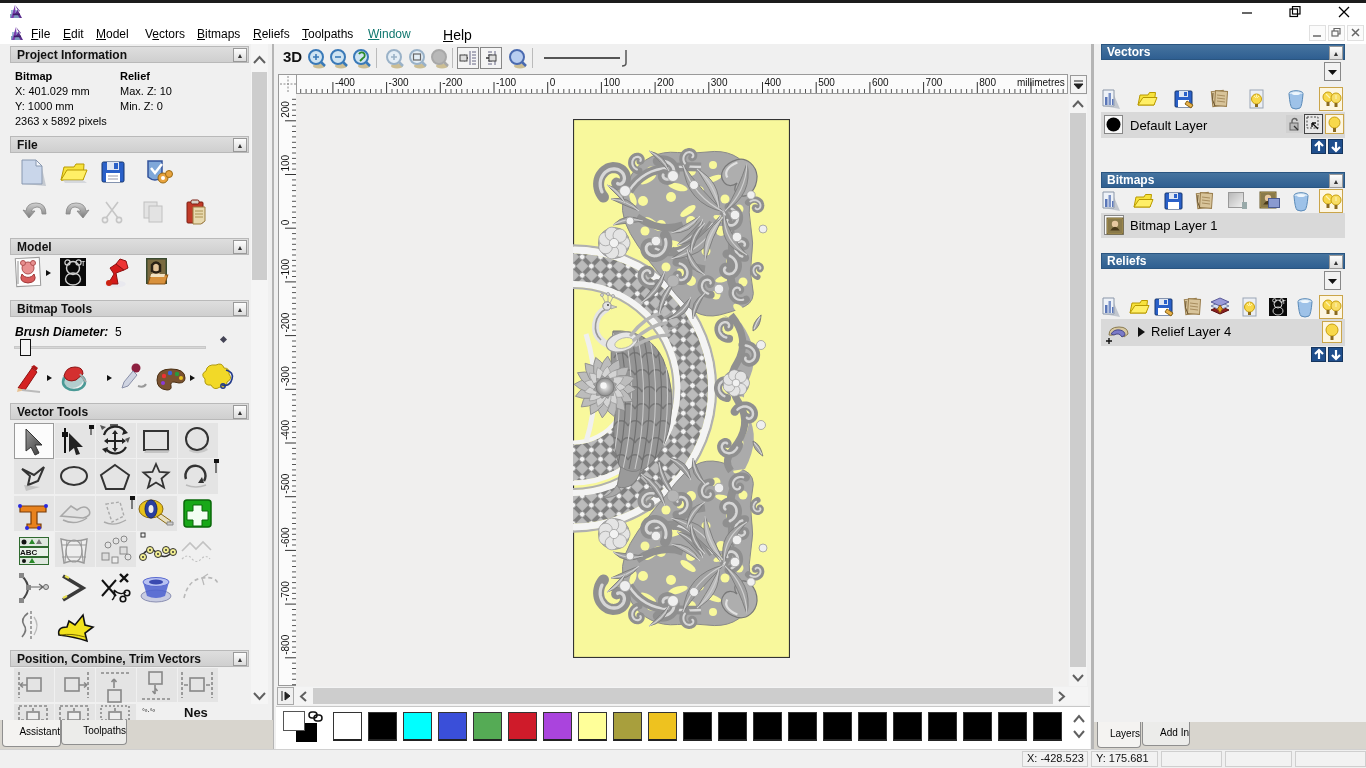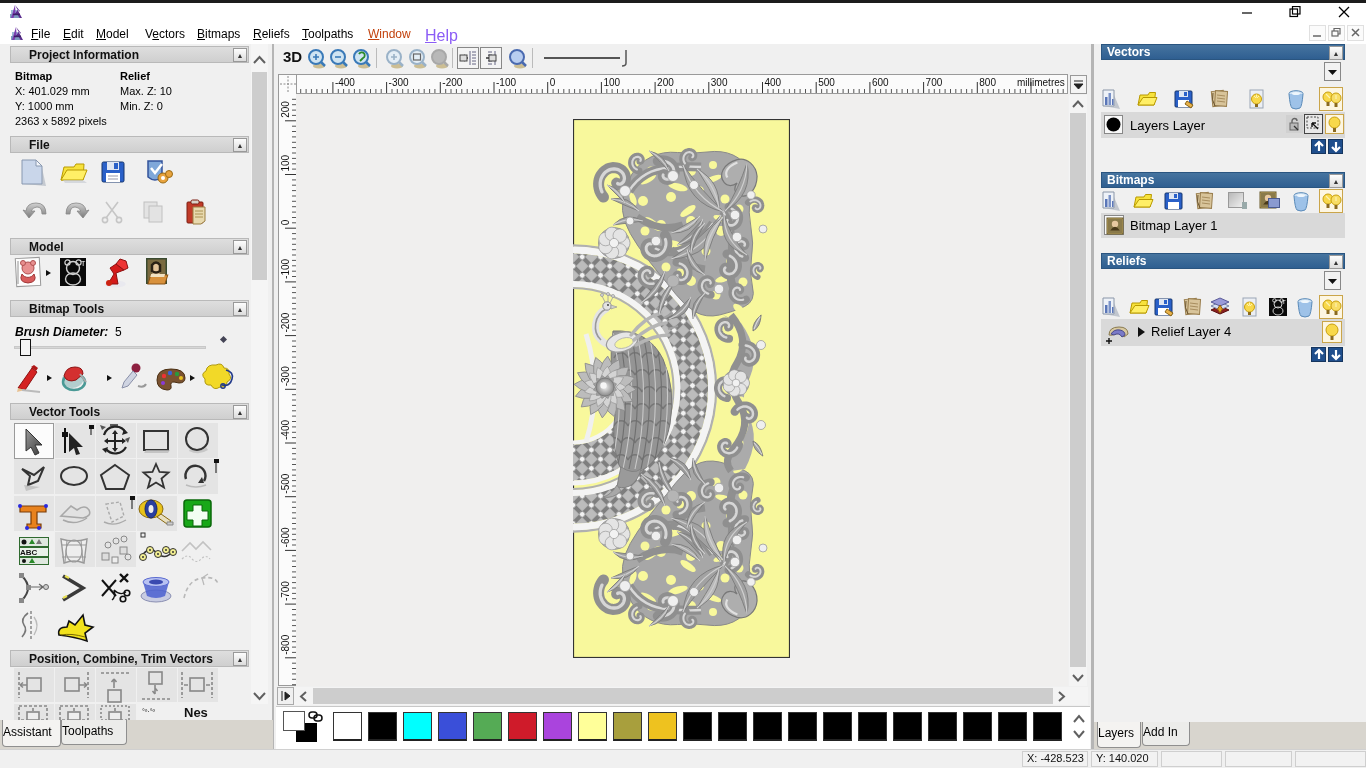--- a/index.html
+++ b/index.html
@@ -1,23 +1,23 @@
 <!DOCTYPE html>
 <html><head><meta charset="utf-8"><style>
 *{margin:0;padding:0;box-sizing:border-box;}
 html,body{width:1366px;height:768px;overflow:hidden;}
 body{font-family:"Liberation Sans",sans-serif;background:#f0f0f0;}
 #root{position:relative;width:1366px;height:768px;background:#f0f0f0;}
 .abs{position:absolute;}
-.hdrL{position:absolute;left:10px;width:239px;height:17px;background:linear-gradient(#dedede,#cfcfcf);border:1px solid #b9b9b9;font-weight:bold;font-size:12px;color:#111;padding-left:18px;line-height:16px;}
+.hdrL{position:absolute;left:10px;width:239px;height:17px;background:linear-gradient(#dedede,#cfcfcf);border:1px solid #b9b9b9;font-weight:bold;font-size:12px;color:#111;padding-left:6px;line-height:16px;}
 .hdrBtn{position:absolute;right:1px;top:1px;width:14px;height:14px;background:linear-gradient(#fdfdfd,#dcdcdc);border:1px solid #999;font-size:7px;line-height:13px;text-align:center;color:#333;}
 .hdrR{position:absolute;left:6px;width:244px;height:16px;background:linear-gradient(#46749f,#2f5f91);border:1px solid #2a5580;font-weight:bold;font-size:12px;color:#fff;padding-left:5px;line-height:15px;}
 .t11{font-size:11px;color:#000;}
 .lay{position:absolute;background:#d9d9d9;font-size:12px;color:#000;}
-.tab{position:absolute;background:#f0f0f0;border:1px solid #8f8f8f;border-top:none;border-radius:0 0 4px 4px;font-size:12px;color:#000;text-align:left;}
+.tab{position:absolute;background:#f0f0f0;border:1px solid #8f8f8f;border-top:none;border-radius:0 0 4px 4px;font-size:10px;color:#000;text-align:right;}
 .cell{position:absolute;background:#f2f2f2;border:1px solid #cfcfcf;font-size:11px;color:#111;padding-left:4px;}
 .vcell{position:absolute;width:40px;height:35px;background:#e4e4e4;}
 </style></head><body>
 <div id="root">
 <div class="abs" style="left:0;top:0;width:1366px;height:3px;background:#1c1c1c;"></div>
 <div class="abs" style="left:0;top:3px;width:1366px;height:19px;background:#ffffff;"></div>
 <svg class="abs" style="left:9px;top:4px" width="15" height="15" viewBox="0 0 15 15">
       <rect x="1" y="10" width="9" height="4" fill="#7d9cc0"></rect>
       <rect x="2" y="6" width="7" height="4" fill="#9db8d6"></rect>
       <path d="M6 1 L13 14 L10.4 14 L8.4 10 L5.6 10 L9 5.5 L10 7.5 L11 7 L6 1 Z" fill="#5b2d8f"></path>
@@ -38,22 +38,22 @@
       <path d="M6 1 L2 14 L4.5 14 L6.5 8 Z" fill="#7a3fb0"></path>
       <rect x="4" y="9.6" width="7" height="1.6" fill="#3b1f66"></rect>
     </svg>
 <div class="abs" style="left:31px;top:27px;font-size:12px;color:#000;"><u>F</u>ile</div>
 <div class="abs" style="left:63px;top:27px;font-size:12px;color:#000;"><u>E</u>dit</div>
 <div class="abs" style="left:96px;top:27px;font-size:12px;color:#000;"><u>M</u>odel</div>
 <div class="abs" style="left:145px;top:27px;font-size:12px;color:#000;">V<u>e</u>ctors</div>
 <div class="abs" style="left:197px;top:27px;font-size:12px;color:#000;"><u>B</u>itmaps</div>
 <div class="abs" style="left:253px;top:27px;font-size:12px;color:#000;"><u>R</u>eliefs</div>
 <div class="abs" style="left:302px;top:27px;font-size:12px;color:#000;"><u>T</u>oolpaths</div>
-<div class="abs" style="left:368px;top:27px;font-size:12px;color:#c2410c;"><u>W</u>indow</div>
-<div class="abs" style="left:425px;top:27px;font-size:16px;color:#8b5cf6;"><u>H</u>elp</div>
+<div class="abs" style="left:368px;top:27px;font-size:12px;color:#0f766e;"><u>W</u>indow</div>
+<div class="abs" style="left:443px;top:27px;font-size:14px;color:#000000;"><u>H</u>elp</div>
 <div class="abs" style="left:1309px;top:25px;width:17px;height:16px;background:#fbfbfb;border:1px solid #e0e0e0;"></div>
 <div class="abs" style="left:1328px;top:25px;width:17px;height:16px;background:#fbfbfb;border:1px solid #e0e0e0;"></div>
 <div class="abs" style="left:1347px;top:25px;width:17px;height:16px;background:#fbfbfb;border:1px solid #e0e0e0;"></div>
 <svg class="abs" style="left:1309px;top:25px" width="56" height="16" viewBox="0 0 56 16">
       <line x1="4" y1="11" x2="12" y2="11" stroke="#666" stroke-width="1.5"></line>
       <rect x="23" y="6" width="6" height="5" fill="none" stroke="#666" stroke-width="1.2"></rect>
       <path d="M25 6 V3.5 H31 V9 H29" fill="none" stroke="#666" stroke-width="1.2"></path>
       <path d="M43 4 L50 11 M50 4 L43 11" stroke="#666" stroke-width="1.5"></path>
     </svg>
 <div class="abs" style="left:0;top:44px;width:273px;height:724px;background:#f0f0f0;"></div>
@@ -889,21 +889,21 @@
 <div class="abs" style="left:928px;top:712px;width:29px;height:29px;background:#000000;border:1px solid #333;border-bottom:2px solid #222;"></div>
 <div class="abs" style="left:963px;top:712px;width:29px;height:29px;background:#000000;border:1px solid #333;border-bottom:2px solid #222;"></div>
 <div class="abs" style="left:998px;top:712px;width:29px;height:29px;background:#000000;border:1px solid #333;border-bottom:2px solid #222;"></div>
 <div class="abs" style="left:1033px;top:712px;width:29px;height:29px;background:#000000;border:1px solid #333;border-bottom:2px solid #222;"></div>
 <svg class="abs" style="left:1071px;top:710px" width="16" height="32">
       <path d="M3 12 L8 6 L13 12" fill="none" stroke="#606060" stroke-width="2"></path>
       <path d="M3 21 L8 27 L13 21" fill="none" stroke="#606060" stroke-width="2"></path>
     </svg>
 <div class="abs" style="z-index:5;left:0;top:749px;width:1366px;height:19px;background:#f0f0f0;border-top:1px solid #d0d0d0;"></div>
 <div class="cell" style="z-index:6;left:1022px;top:751px;width:66px;height:16px;">X: -428.523</div>
-<div class="cell" style="z-index:6;left:1091px;top:751px;width:67px;height:16px;">Y: 140.020</div>
+<div class="cell" style="z-index:6;left:1091px;top:751px;width:67px;height:16px;">Y: 175.681</div>
 <div class="cell" style="z-index:6;left:1161px;top:751px;width:61px;height:16px;"></div>
 <div class="cell" style="z-index:6;left:1225px;top:751px;width:67px;height:16px;"></div>
 <div class="cell" style="z-index:6;left:1295px;top:751px;width:71px;height:16px;"></div>
 <div class="abs" style="left:1091px;top:44px;width:3px;height:705px;background:#b5b5b5;"></div>
 <div class="abs" style="left:1094px;top:44px;width:272px;height:678px;background:#f0f0f0;"></div>
 <div class="hdrR" style="left:1101px;top:44px;">Vectors<div class="hdrBtn" style="right:1px;top:1px;">▲</div></div>
 <div class="abs" style="left:1324px;top:62px;width:17px;height:19px;background:#f2f2f2;border:1px solid #888;"></div>
 <svg class="abs" style="left:1324px;top:62px" width="17" height="19">
       <path d="M4 8 l4.5 5 4.5 -5z" fill="#111"></path>
     </svg>
@@ -954,21 +954,21 @@
       <rect x="5.5" y="13" width="3" height="4" fill="#8a6a20"></rect>
 <circle cx="15" cy="9" r="5" fill="#f8dd65" stroke="#c8a010"></circle>
       <rect x="13.5" y="14" width="3" height="4" fill="#8a6a20"></rect>
 <path d="M5 5 l4 4 M15 6 v4" stroke="#fdf2b0" stroke-width="1.2"></path>
     </svg>
 <div class="lay" style="left:1101px;top:112px;width:244px;height:26px;"></div>
 <div class="abs" style="left:1104px;top:115px;width:19px;height:19px;background:#f8f8f8;border:1px solid #888;"></div>
 <svg class="abs" style="left:1104px;top:115px" width="19" height="19">
       <circle cx="9.5" cy="9.5" r="7" fill="#000"></circle>
     </svg>
-<div class="abs" style="left:1130px;top:118px;font-size:13px;">Layers Layer</div>
+<div class="abs" style="left:1130px;top:118px;font-size:13px;">Default Layer</div>
 <div class="abs" style="left:1286px;top:115px;width:17px;height:18px;background:#d0d0d0;"></div>
 <svg class="abs" style="left:1286px;top:115px" width="17" height="18" viewBox="0 0 17 18">
 <rect x="4" y="8" width="8" height="7" fill="#b8b8b8" stroke="#666"></rect>
       <path d="M6 8 v-2 a2.5 2.5 0 0 1 5 0" fill="none" stroke="#666" stroke-width="1.4"></path>
 <path d="M8 11 l4 4" stroke="#333" stroke-width="1.2"></path>
     </svg>
 <div class="abs" style="left:1304px;top:114px;width:19px;height:20px;background:#e8e8e8;border:1px solid #444;"></div>
 <svg class="abs" style="left:1304px;top:114px" width="19" height="20" viewBox="0 0 19 20">
 <rect x="3" y="3" width="11" height="11" fill="none" stroke="#444" stroke-dasharray="2 1.5"></rect>
 <path d="M14 15 l-6 -6 m0 0 v4 m0 -4 h4" stroke="#111" stroke-width="1.4" fill="none"></path>

